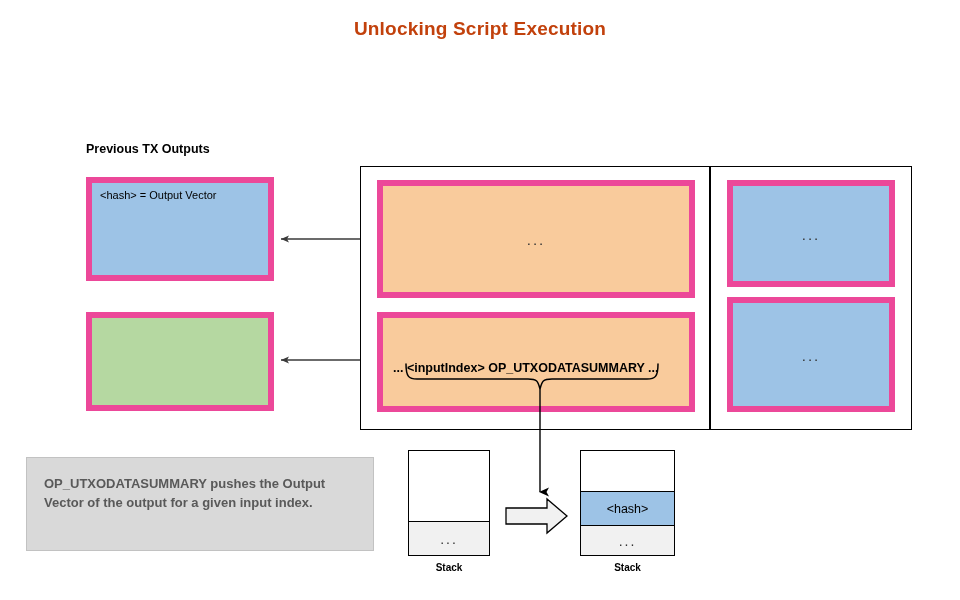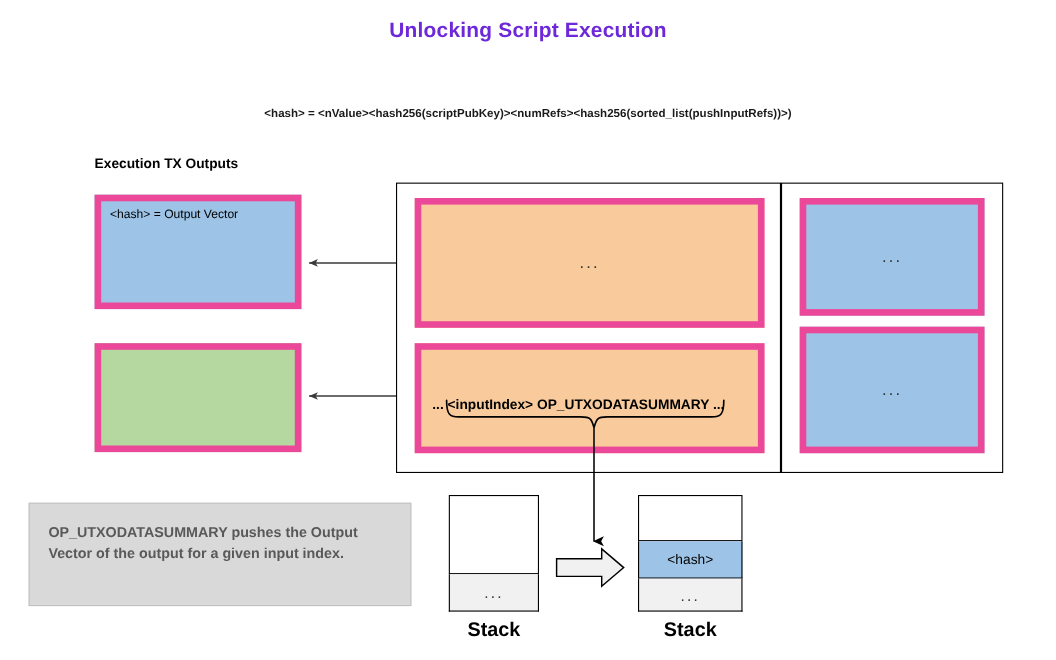--- a/index.html
+++ b/index.html
@@ -19,21 +19,21 @@
     overflow: hidden;
   }
   .abs { position: absolute; }
 
   
   #title {
     left: 0; top: 18px; width: 960px;
     text-align: center;
     font-size: 19px;
     font-weight: bold;
-    color: #6d28d9;
+    color: #c2410c;
     letter-spacing: .2px;
   }
   #subtitle {
     left: 0; top: 55px; width: 960px;
     text-align: center;
     font-size: 15.5px;
     font-weight: bold;
     color: #666666;
   }
   #formula {
@@ -144,44 +144,43 @@
   .cell-dots  { background: #f1f1f1; color: #333333; letter-spacing: 2px; font-size: 14px; }
   .cell-hash  { background: #9dc3e6; }
 
   #stack-before { left: 408px; top: 450px; width: 82px; }
   #stack-after  { left: 580px; top: 450px; width: 95px; }
 
   .stack-caption {
     position: absolute;
     width: 100%;
     text-align: center;
-    font-size: 18px;
+    font-size: 10px;
     font-weight: bold;
     color: #000000;
     margin-top: 6px;
   }
 
   svg.overlay {
     position: absolute;
     left: 0; top: 0;
     width: 960px; height: 600px;
     pointer-events: none;
   }
 </style>
 </head>
 <body>
 
 <div id="canvas">
 
   <div class="abs" id="title">Unlocking Script Execution</div>
 
 
-  <div class="abs" id="formula">&lt;hash&gt; = &lt;nValue&gt;&lt;hash256(scriptPubKey)&gt;&lt;numRefs&gt;&lt;hash256(sorted_list(pushInputRefs))&gt;)</div>
-
-  <div class="abs" id="prev-tx-label">Execution TX Outputs</div>
+
+  <div class="abs" id="prev-tx-label">Previous TX Outputs</div>
 
   <div class="abs box blue" id="prev-out-1">
     <div class="box-label">&lt;hash&gt; = Output Vector</div>
   </div>
 
   <div class="abs box green" id="prev-out-2">
     <div class="box-label"></div>
   </div>
 
   <div class="abs tx-frame" id="tx-inputs-frame"></div>

